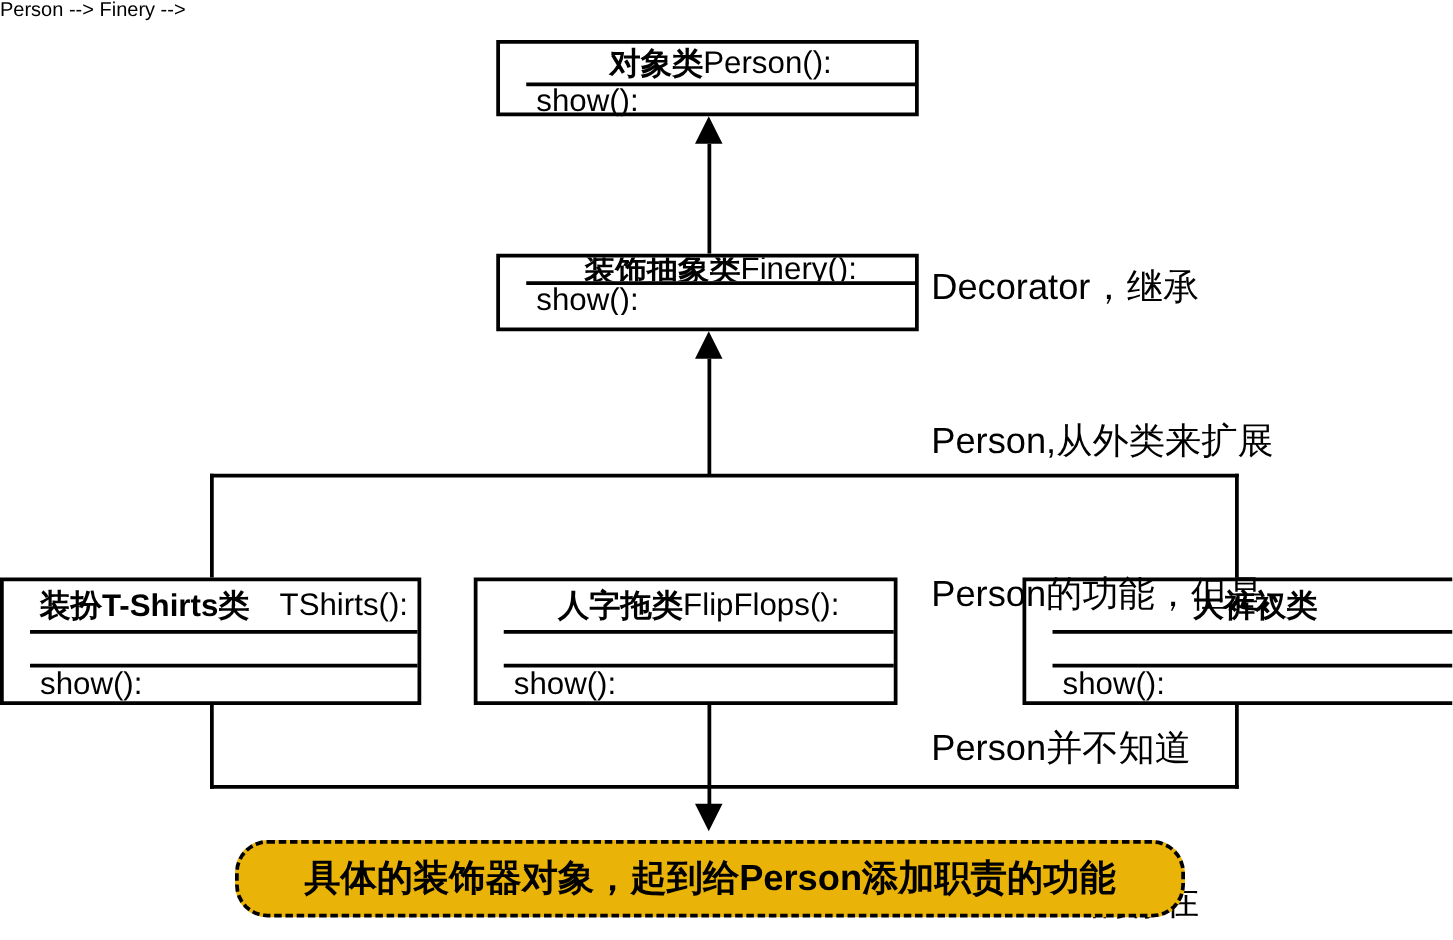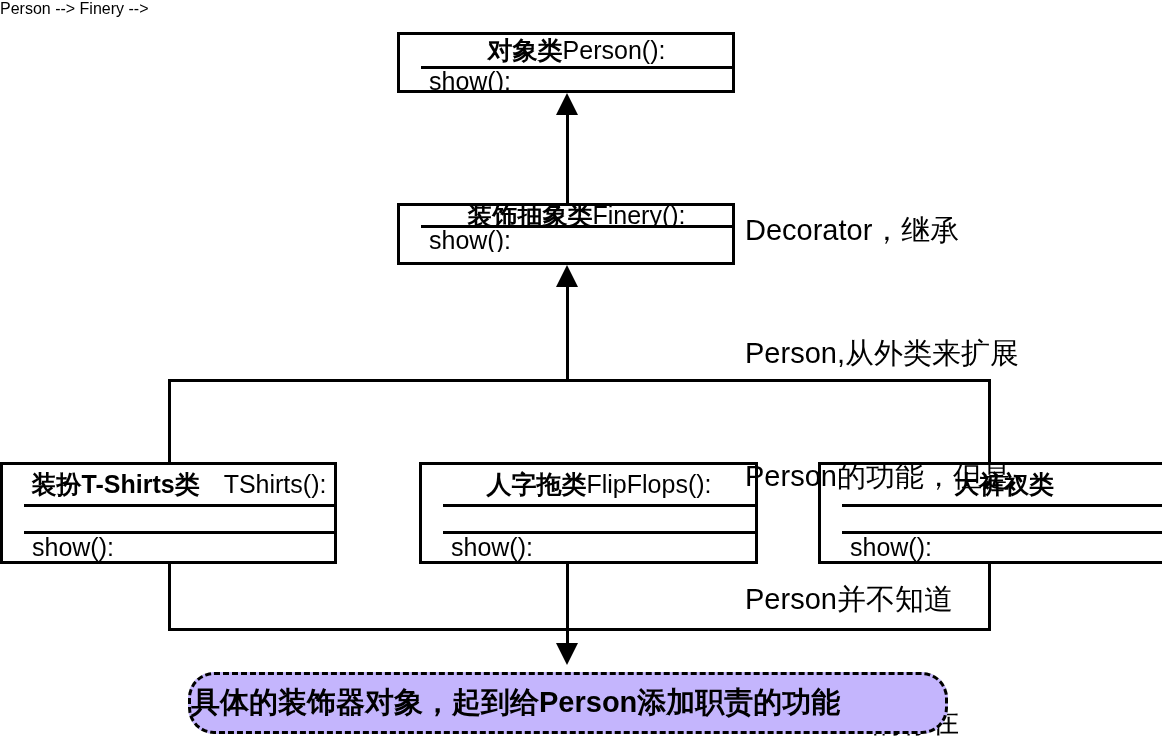--- a/index.html
+++ b/index.html
@@ -98,23 +98,24 @@
   .annotation .note-line {
     display: block;
   }
 
   
   .dashed-note {
     position: absolute;
     box-sizing: border-box;
     border: 3px dashed #000000;
     border-radius: 26px;
-    background: #c4b5fd;
+    background: #eab308;
     display: flex;
     align-items: center;
+    justify-content: center;
     font-size: 29px;
     font-weight: bold;
     white-space: nowrap;
   }
 </style>
 </head>
 <body>
 
 <div id="canvas">
 
@@ -159,21 +160,21 @@
       <span class="cjk">装扮T-Shirts类</span>
         <span class="latin">TShirts():</span>
     </div>
     <div class="uml-compartment compartment-empty" style="height:27px;"></div>
     <div class="uml-compartment compartment-method" style="height:30px;">
       <span>show():</span>
     </div>
   </div>
 
   
-  <div class="uml-box" style="left:419px; top:462px; width:339px; height:102px;">
+  <div class="uml-box" style="left:379px; top:462px; width:339px; height:102px;">
     <div class="uml-compartment compartment-title" style="height:39px;">
       <span class="cjk">人字拖类</span>
         <span class="latin">FlipFlops():</span>
     </div>
     <div class="uml-compartment compartment-empty" style="height:27px;"></div>
     <div class="uml-compartment compartment-method" style="height:30px;">
       <span>show():</span>
     </div>
   </div>
 

